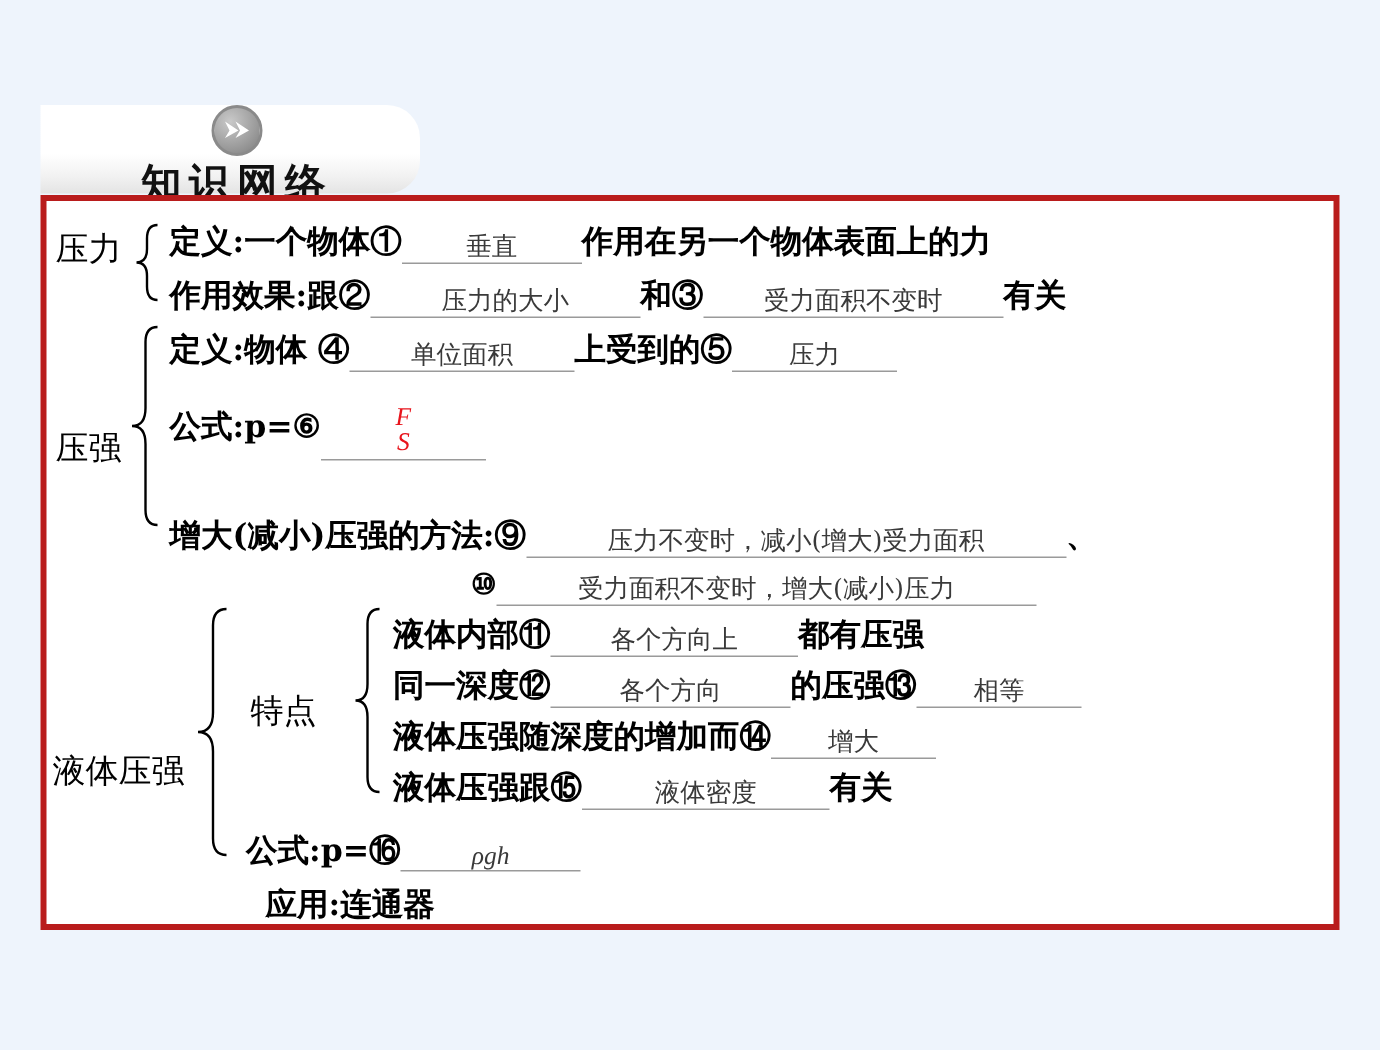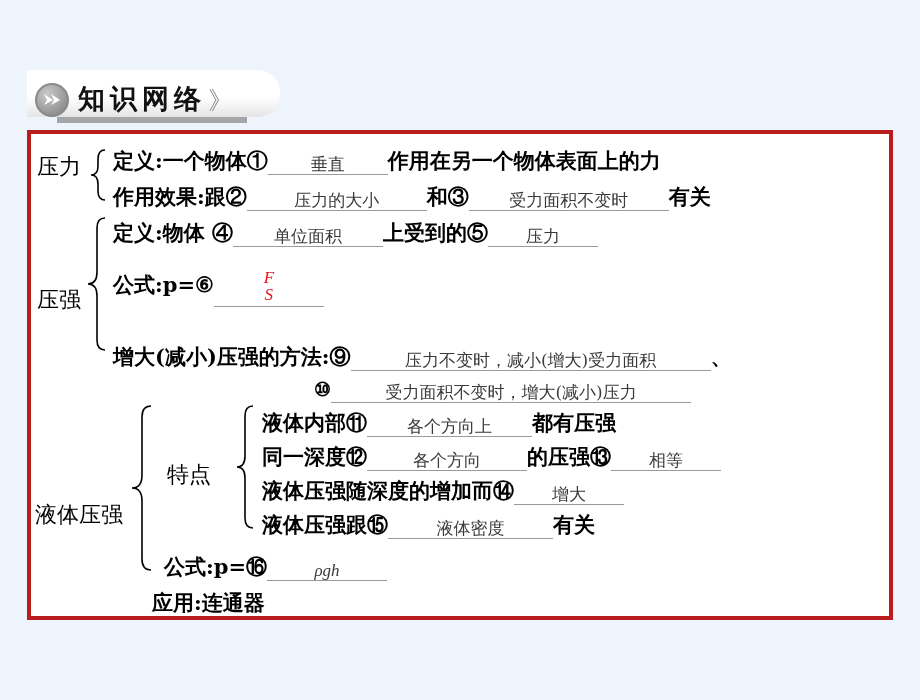--- a/index.html
+++ b/index.html
@@ -9,25 +9,26 @@
     background: #eef4fc;
     font-family: "Liberation Serif", "DejaVu Serif", serif;
     overflow: hidden;
     position: relative;
   }
 
   
   #banner {
     position: absolute;
     left: 27px; top: 70px;
-    width: 253px; height: 47px;
+    width: 253px; height: 59px;
     background: linear-gradient(to bottom, #ffffff 0%, #ffffff 55%, #f2f2f2 80%, #e4e4e4 100%);
     border-radius: 0 22px 22px 0;
     display: flex;
-    align-items: flex-end;
+    align-items: center;
+    flex-direction: column;
   }
   #banner-shadow {
     position: absolute;
     left: 57px; top: 113px;
     width: 190px; height: 10px;
     background: #a6a6a6;
   }
   #banner-icon {
     width: 34px; height: 34px;
     margin-left: 8px;
@@ -187,17 +188,17 @@
   </div>
 
   <div class="row bold" style="left:231px; top:380px;">
     <span>液体压强跟⑮</span><span class="ans" style="width:165px;">液体密度</span><span>有关</span>
   </div>
 
   <div class="row bold" style="left:133px; top:422px;">
     <span>公式:p=⑯</span><span class="ans italic" style="width:120px;">ρgh</span>
   </div>
 
-  <div class="row bold" style="left:121px; top:458px;text-align:right;">
+  <div class="row bold" style="left:146px; top:458px;text-align:right;">
     <span>应用:连通器</span>
   </div>
 
 </div>
 
 </body></html>

